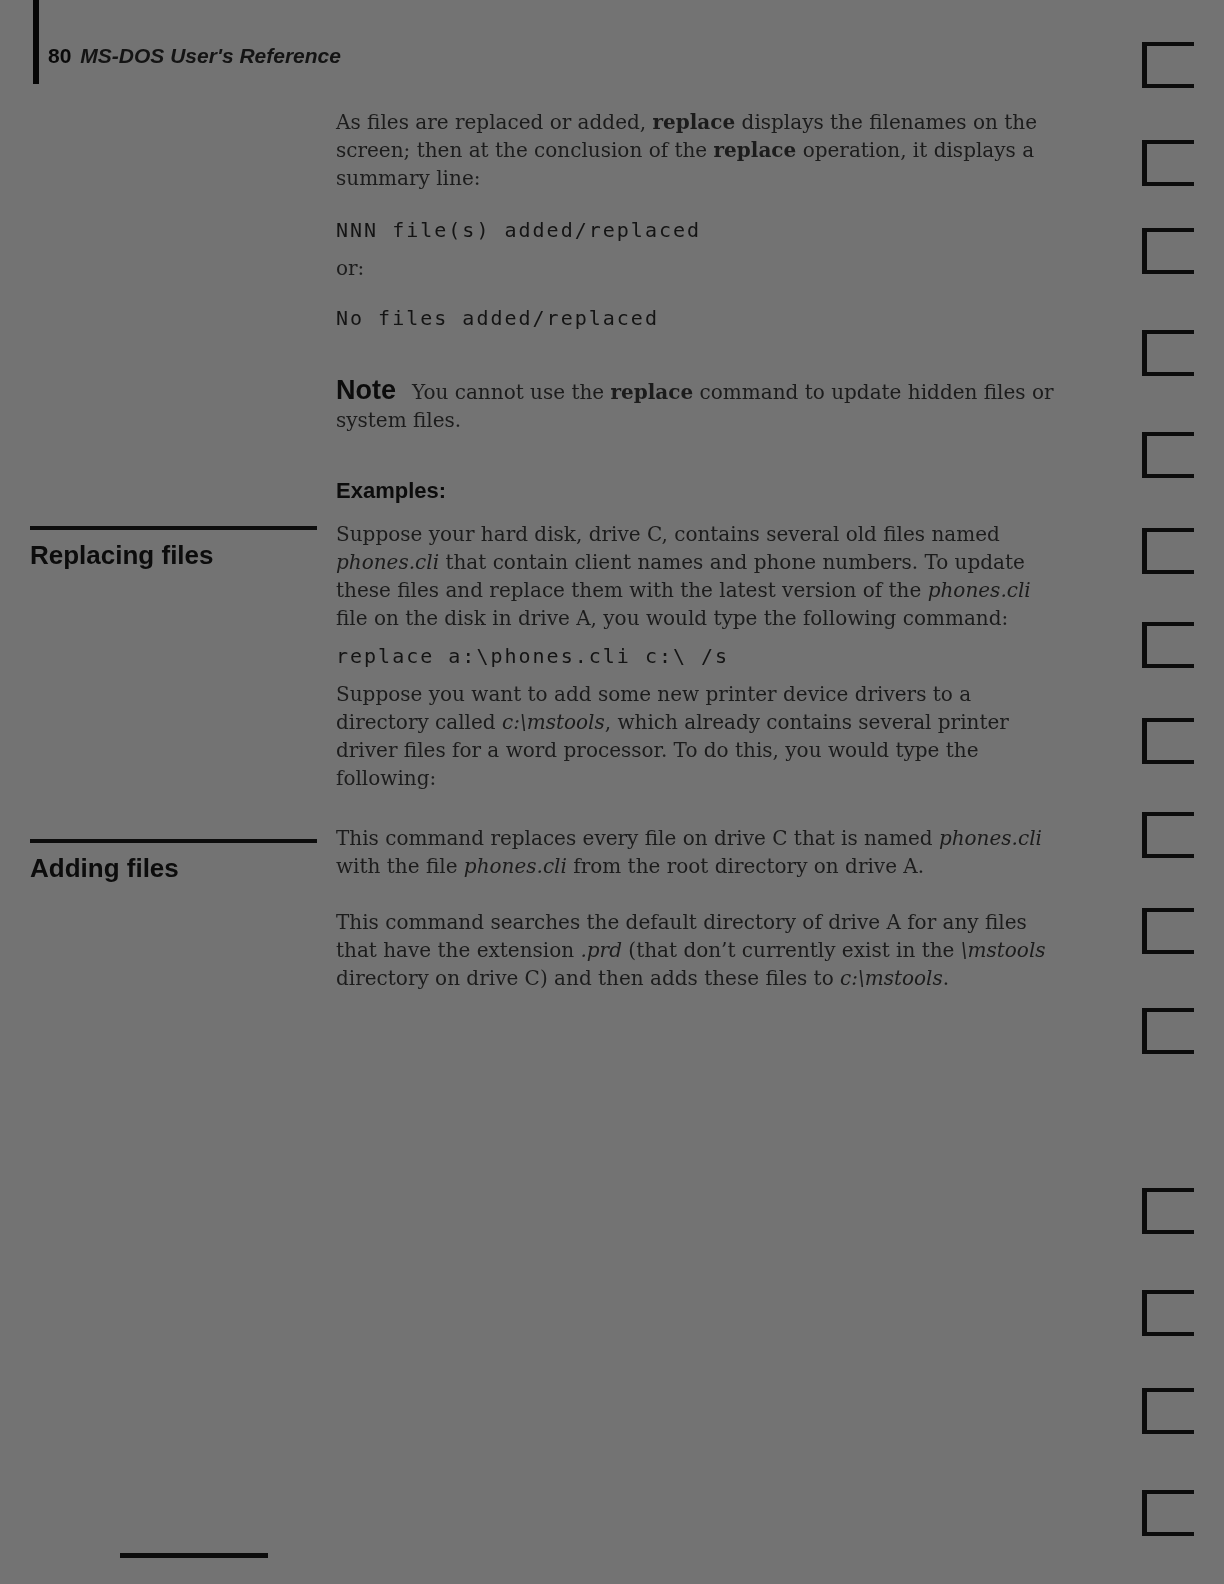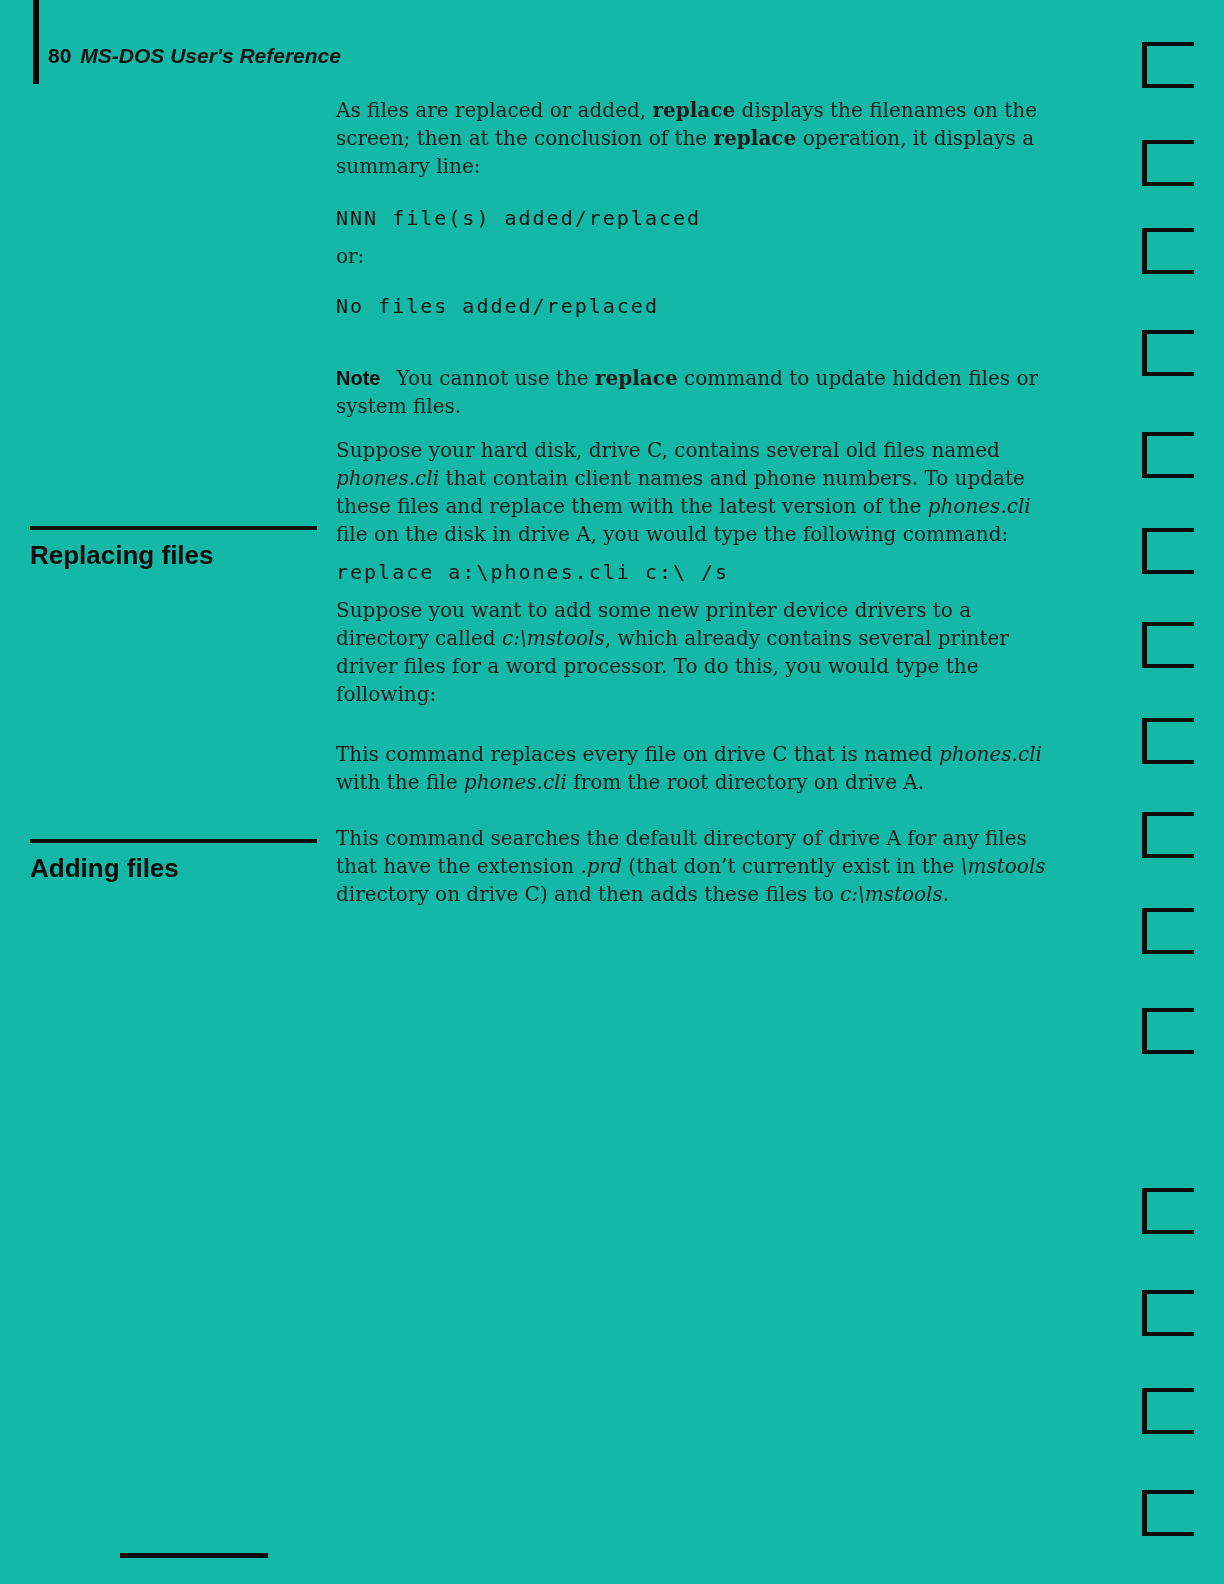--- a/index.html
+++ b/index.html
@@ -1,50 +1,50 @@
 <!DOCTYPE html>
 <html><head>
 <meta charset="utf-8">
 <style>
   * { margin:0; padding:0; box-sizing:border-box; }
   html,body { background:#d9d9d4; }
   .page {
     position:relative;
     width:1224px; height:1584px;
     margin:0 auto;
-    background:#14b8a6;
+    background:#737373;
     font-family:"DejaVu Serif", serif;
     color:#1b1b1b;
     overflow:hidden;
   }
 
   
   .left-bar { position:absolute; left:33px; top:0; width:6px; height:84px; background:#060606; }
   .page-header {
     position:absolute; left:48px; top:44px;
     font-family:"Liberation Sans", sans-serif;
     font-size:21px; white-space:nowrap;
   }
   .page-num { font-weight:bold; margin-right:9px; color:#0a0a0a; }
   .page-title { font-weight:bold; font-style:italic; color:#141414; }
 
   
-  .content { position:absolute; left:336px; top:96px; width:732px; }
+  .content { position:absolute; left:336px; top:108px; width:732px; }
   .body { font-size:20px; line-height:28px; color:#1c1c1c; }
   .code {
     font-family:"DejaVu Sans Mono", monospace;
     font-size:20px; letter-spacing:2px; color:#141414;
     white-space:nowrap;
   }
   .seg-n { font-style:normal; font-weight:normal; }
   .seg-b { font-weight:bold; }
   .seg-i { font-style:italic;margin-top:45px; }
   .seg-bs {
     font-family:"Liberation Sans", sans-serif;
-    font-weight:bold; font-size:20px; color:#0c0c0c;
+    font-weight:bold; font-size:27px; color:#0c0c0c;
     padding-right:16px;
   }
   .examples {
     font-family:"Liberation Sans", sans-serif;
     font-size:22px; font-weight:bold; color:#0c0c0c;
   }
 
   
   .margin-label { position:absolute; left:30px; width:287px; }
   .label-rule { height:4px; background:#0d0d0d; margin-bottom:10px; }
@@ -91,20 +91,21 @@
 
   <main class="content">
     <p class="body"><span class="seg-n">As files are replaced or added, </span><span class="seg-b">replace</span><span class="seg-n"> displays the filenames on the screen; then at the conclusion of the </span><span class="seg-b">replace</span><span class="seg-n"> operation, it displays a summary line:</span></p>
 
     <p class="code mt26">NNN file(s) added/replaced</p>
     <p class="body mt22">or:</p>
     <p class="code mt24">No files added/replaced</p>
 
     <p class="body mt46"><span class="seg-bs">Note</span><span class="seg-n">You cannot use the </span><span class="seg-b">replace</span><span class="seg-n"> command to update hidden files or system files.</span></p>
 
+    <h3 class="examples mt44">Examples:</h3>
 
     <p class="body mt16"><span class="seg-n">Suppose your hard disk, drive C, contains several old files named </span><span class="seg-i">phones.cli</span><span class="seg-n"> that contain client names and phone numbers. To update these files and replace them with the latest version of the </span><span class="seg-i">phones.cli</span><span class="seg-n"> file on the disk in drive A, you would type the following command:</span></p>
     <p class="code mt22">replace a:\phones.cli c:\ /s</p>
     <p class="body mt12"><span class="seg-n">Suppose you want to add some new printer device drivers to a directory called </span><span class="seg-i">c:\mstools</span><span class="seg-n">, which already contains several printer driver files for a word processor. To do this, you would type the following:</span></p>
 
     <p class="body mt32"><span class="seg-n">This command replaces every file on drive C that is named </span><span class="seg-i">phones.cli</span><span class="seg-n"> with the file </span><span class="seg-i">phones.cli</span><span class="seg-n"> from the root directory on drive A.</span></p>
     <p class="body mt28"><span class="seg-n">This command searches the default directory of drive A for any files that have the extension </span><span class="seg-i">.prd</span><span class="seg-n"> (that don’t currently exist in the </span><span class="seg-i">\mstools</span><span class="seg-n"> directory on drive C) and then adds these files to </span><span class="seg-i">c:\mstools</span><span class="seg-n">.</span></p>
   </main>
 
   <span class="mark" style="top:42px"></span>

